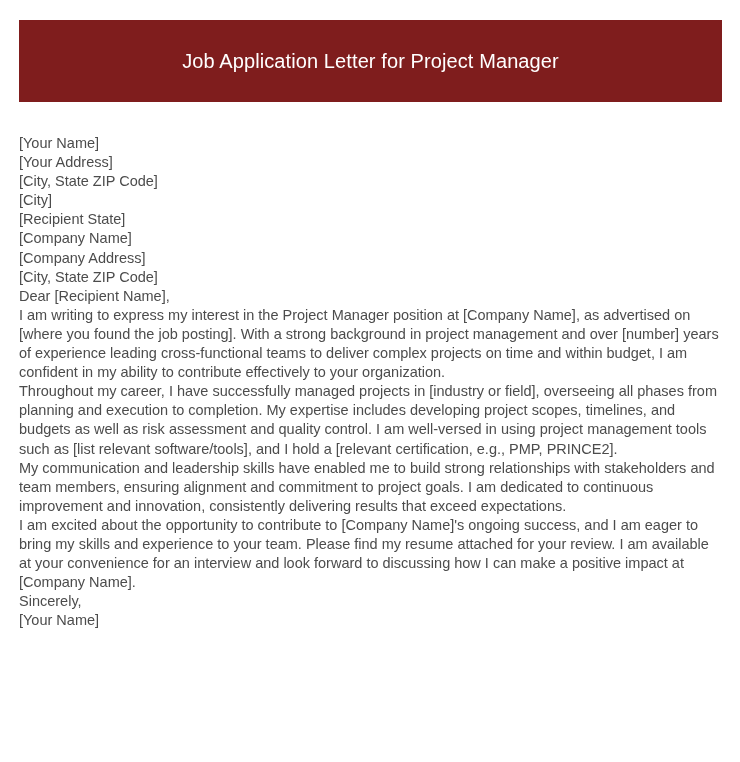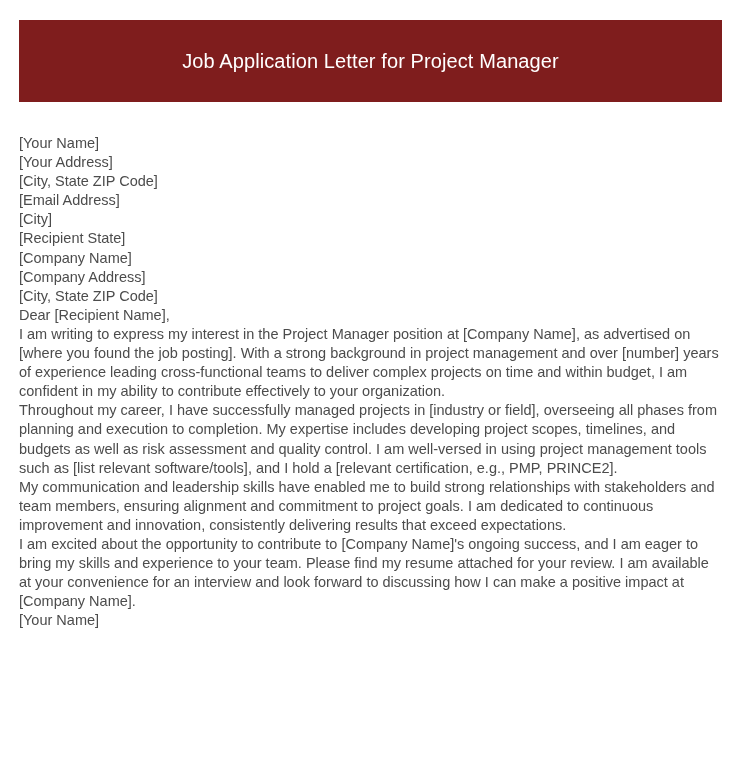--- a/index.html
+++ b/index.html
@@ -72,35 +72,35 @@
   <div class="header-banner">
     <div class="header-title">Job Application Letter for Project Manager</div>
   </div>
 
   <div class="letter-body">
 
     <div>
       <div class="letter-line">[Your Name]</div>
       <div class="letter-line">[Your Address]</div>
       <div class="letter-line">[City, State ZIP Code]</div>
-      <div class="letter-line">[Email Address]</div>
       <div class="letter-line">[City]</div>
     </div>
 
     <div>
       <div class="letter-line">[Recipient State]</div>
       <div class="letter-line">[Company Name]</div>
       <div class="letter-line">[Company Address]</div>
       <div class="letter-line">[City, State ZIP Code]</div>
     </div>
 
     <div class="letter-line">Dear [Recipient Name],</div>
 
     <p class="letter-para">I am writing to express my interest in the Project Manager position at [Company Name], as advertised on [where you found the job posting]. With a strong background in project management and over [number] years of experience leading cross-functional teams to deliver complex projects on time and within budget, I am confident in my ability to contribute effectively to your organization.</p>
     <p class="letter-para">Throughout my career, I have successfully managed projects in [industry or field], overseeing all phases from planning and execution to completion. My expertise includes developing project scopes, timelines, and budgets as well as risk assessment and quality control. I am well-versed in using project management tools such as [list relevant software/tools], and I hold a [relevant certification, e.g., PMP, PRINCE2].</p>
     <p class="letter-para">My communication and leadership skills have enabled me to build strong relationships with stakeholders and team members, ensuring alignment and commitment to project goals. I am dedicated to continuous improvement and innovation, consistently delivering results that exceed expectations.</p>
     <p class="letter-para">I am excited about the opportunity to contribute to [Company Name]'s ongoing success, and I am eager to bring my skills and experience to your team. Please find my resume attached for your review. I am available at your convenience for an interview and look forward to discussing how I can make a positive impact at [Company Name].</p>
 
+    <div class="letter-line">Sincerely,</div>
     <div class="letter-line">[Your Name]</div>
 
   </div>
 
 </div>
 
 </body></html>

